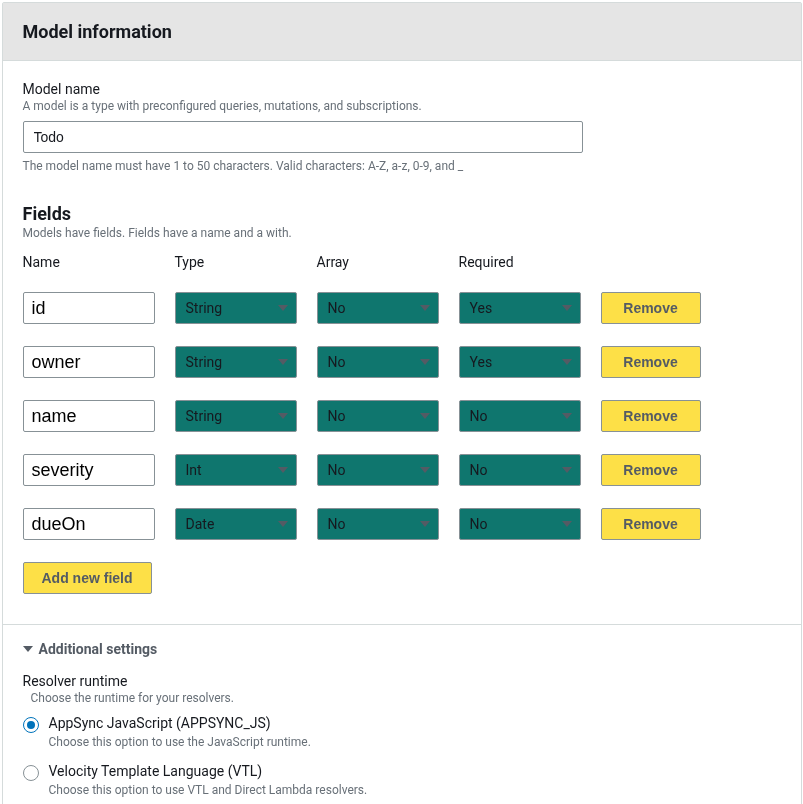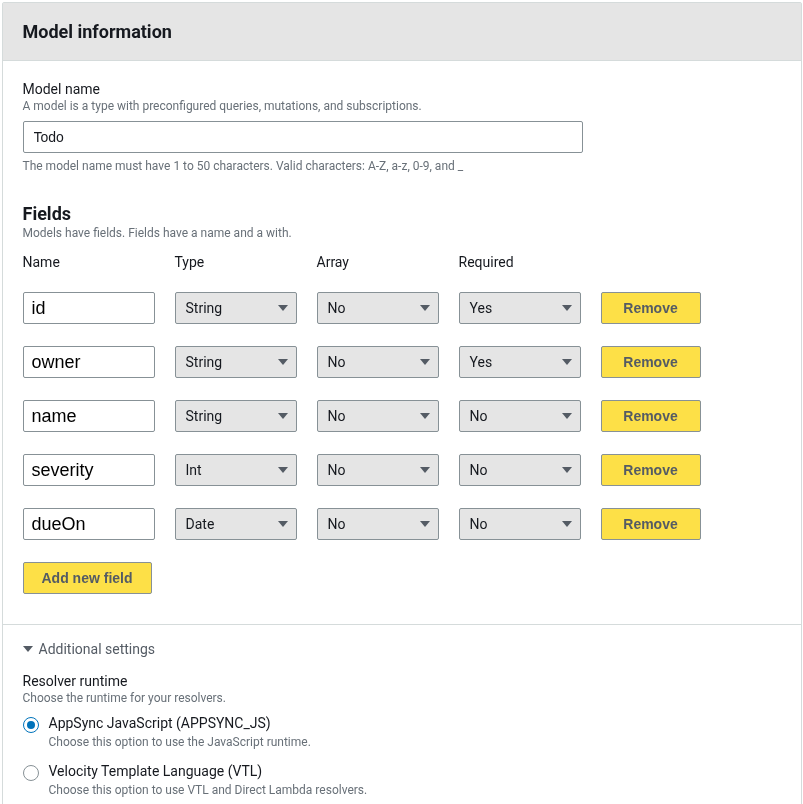--- a/index.html
+++ b/index.html
@@ -85,21 +85,21 @@
   }
   .select-wrap {
     position: relative;
     width: 100%;
     height: 32px;
     border: 1px solid #879196;
     border-radius: 2px;
     display: flex;
     align-items: center;
     padding: 0 28px 0 10px;
-    background: #e5e5e5;
+    background: #0f766e;
     cursor: pointer;
   }
   .select-text {
     font-size: 14px;
     color: #16191f;
   }
   .select-caret {
     position: absolute;
     right: 8px;
     top: 50%;
@@ -142,31 +142,32 @@
     margin-bottom: 16px;
   }
   .expander-caret {
     width: 0; height: 0;
     border-left: 5px solid transparent;
     border-right: 5px solid transparent;
     border-top: 6px solid #545b64;
   }
   .expander-title {
     font-size: 14px;
-    font-weight: 400;
+    font-weight: 700;
     color: #545b64;
   }
   .runtime-label {
     font-size: 14px;
     margin-bottom: 2px;
   }
   .runtime-hint {
     font-size: 12px;
     color: #687078;
     margin-bottom: 10px;
+    margin-left: 8px;
   }
   .radio-row {
     display: flex;
     align-items: flex-start;
     gap: 10px;
     margin-bottom: 14px;
   }
   .radio-outer {
     width: 16px; height: 16px;
     border: 1px solid #879196;

